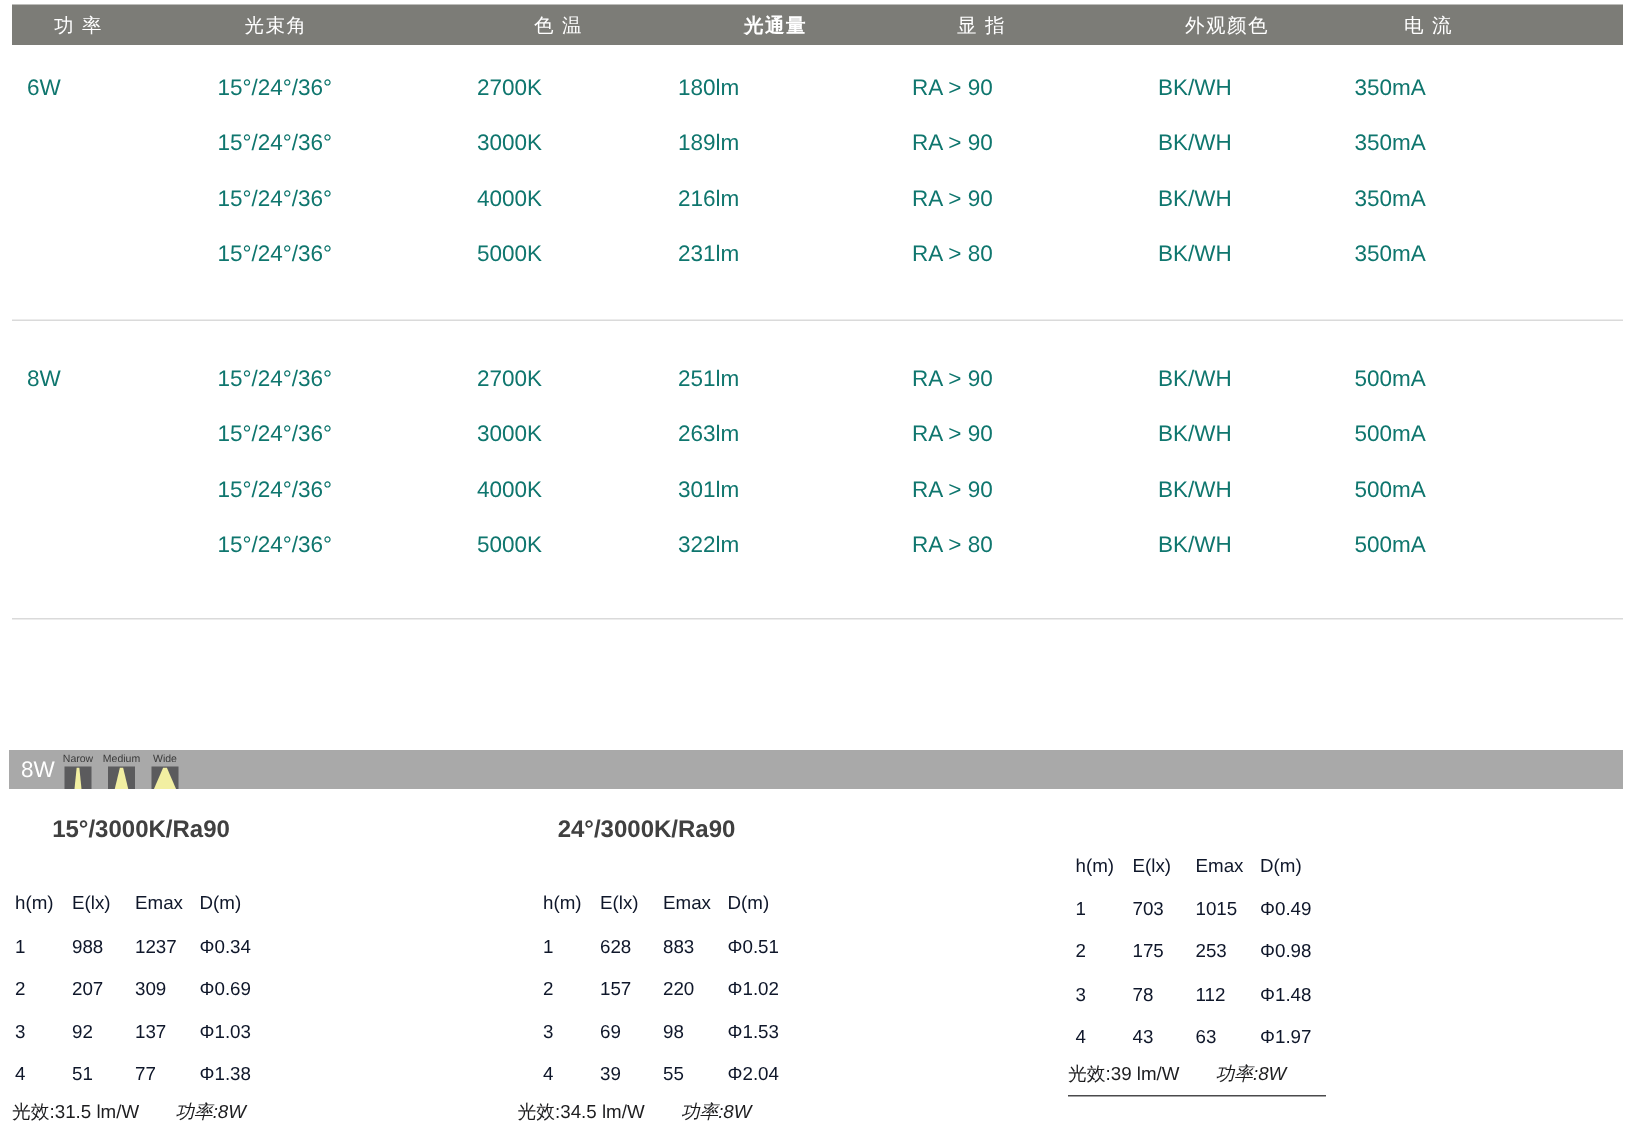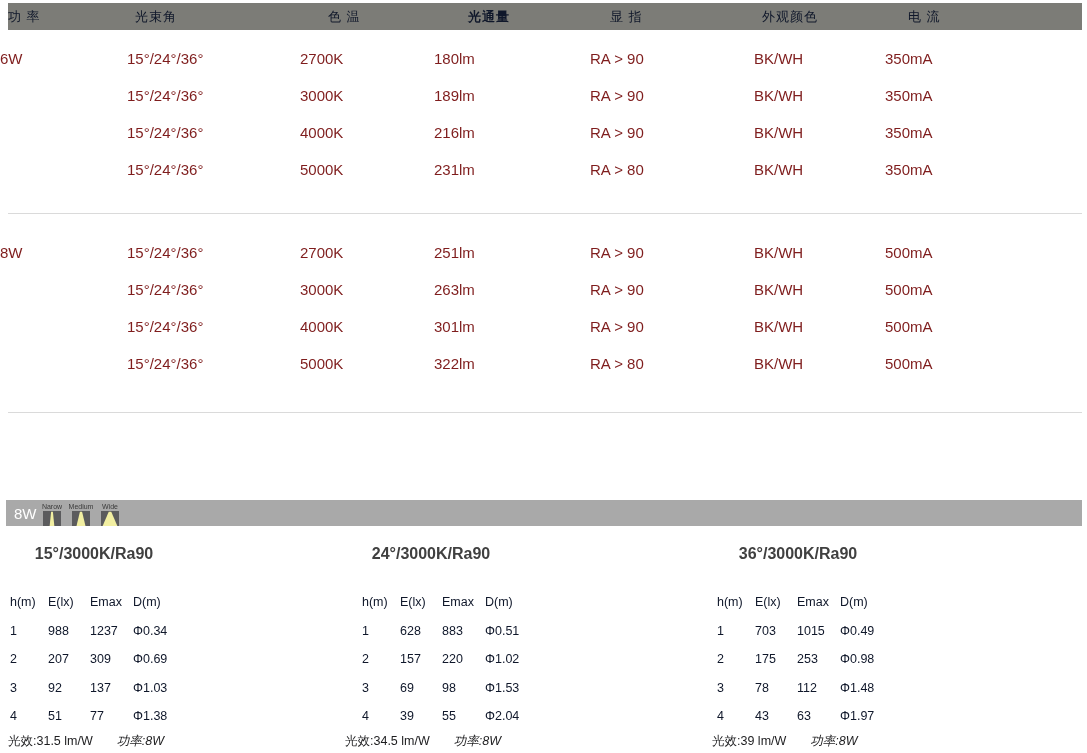--- a/index.html
+++ b/index.html
@@ -1,30 +1,30 @@
 <!DOCTYPE html>
 <html><head>
 <meta charset="utf-8">
 <style>
   html,body{margin:0;padding:0;background:#fff;}
   body{width:1087px;height:753px;font-family:"Liberation Sans",sans-serif;overflow:hidden;}
   .page{position:relative;width:1087px;height:753px;background:#fff;overflow:hidden;}
 
   
-  .spec-header{position:absolute;top:3px;left:8px;right:5px;height:27px;background:#7c7c77;color:#0f172a;
+  .spec-header{position:absolute;top:3px;left:8px;right:5px;height:27px;background:#7c7c77;color:#ffffff;
     display:grid;grid-template-columns:127px 173px 134px 156px 164px 131px 1fr;align-items:center;
-    padding-left:0;font-size:13px;letter-spacing:1px;}
+    padding-left:28px;font-size:13px;letter-spacing:1px;}
   .spec-header .h:nth-child(3){padding-left:20px;}
   .spec-header .h:nth-child(4){padding-left:26px;font-weight:bold;}
   .spec-header .h:nth-child(5){padding-left:12px;}
   .spec-header .h:nth-child(7){padding-left:15px;}
   .spec-body{position:absolute;left:0;right:0;}
   .g1{top:40px;} .g2{top:234px;}
   .trow{display:grid;grid-template-columns:127px 173px 134px 156px 164px 131px 1fr;height:37px;
-    align-items:center;font-size:15px;color:#7f1d1d;}
+    align-items:center;padding-left:18px;font-size:15px;color:#0f766e;}
   .divider{position:absolute;left:8px;right:5px;height:1px;background:#dadada;}
   .d1{top:213px;} .d2{top:412px;}
 
   
   .phot-bar{position:absolute;top:500px;left:6px;right:5px;height:26px;background:#a9a9a9;
     display:flex;align-items:center;}
   .phot-bar .pw{color:#fff;font-size:15px;margin-left:8px;width:28px;}
   .icons{display:flex;gap:9px;margin-top:3px;}
   .bicon{display:flex;flex-direction:column;align-items:center;width:20px;}
   .bicon .lbl{font-size:7px;color:#3a3a3a;line-height:7px;margin-bottom:1px;white-space:nowrap;}
@@ -241,21 +241,20 @@
         <div>Φ2.04</div>
       </div>
     </div>
     <div class="pfoot">
       <span class="e">光效:34.5 lm/W</span>
       <span class="p">功率:8W</span>
     </div>
   </div>
 
   <div class="pt pt3">
-    <div class="title">36°/3000K/Ra90</div>
     <div class="grid">
       <div class="prow">
         <div>h(m)</div>
         <div>E(lx)</div>
         <div>Emax</div>
         <div>D(m)</div>
       </div>
       <div class="prow">
         <div>1</div>
         <div>703</div>

